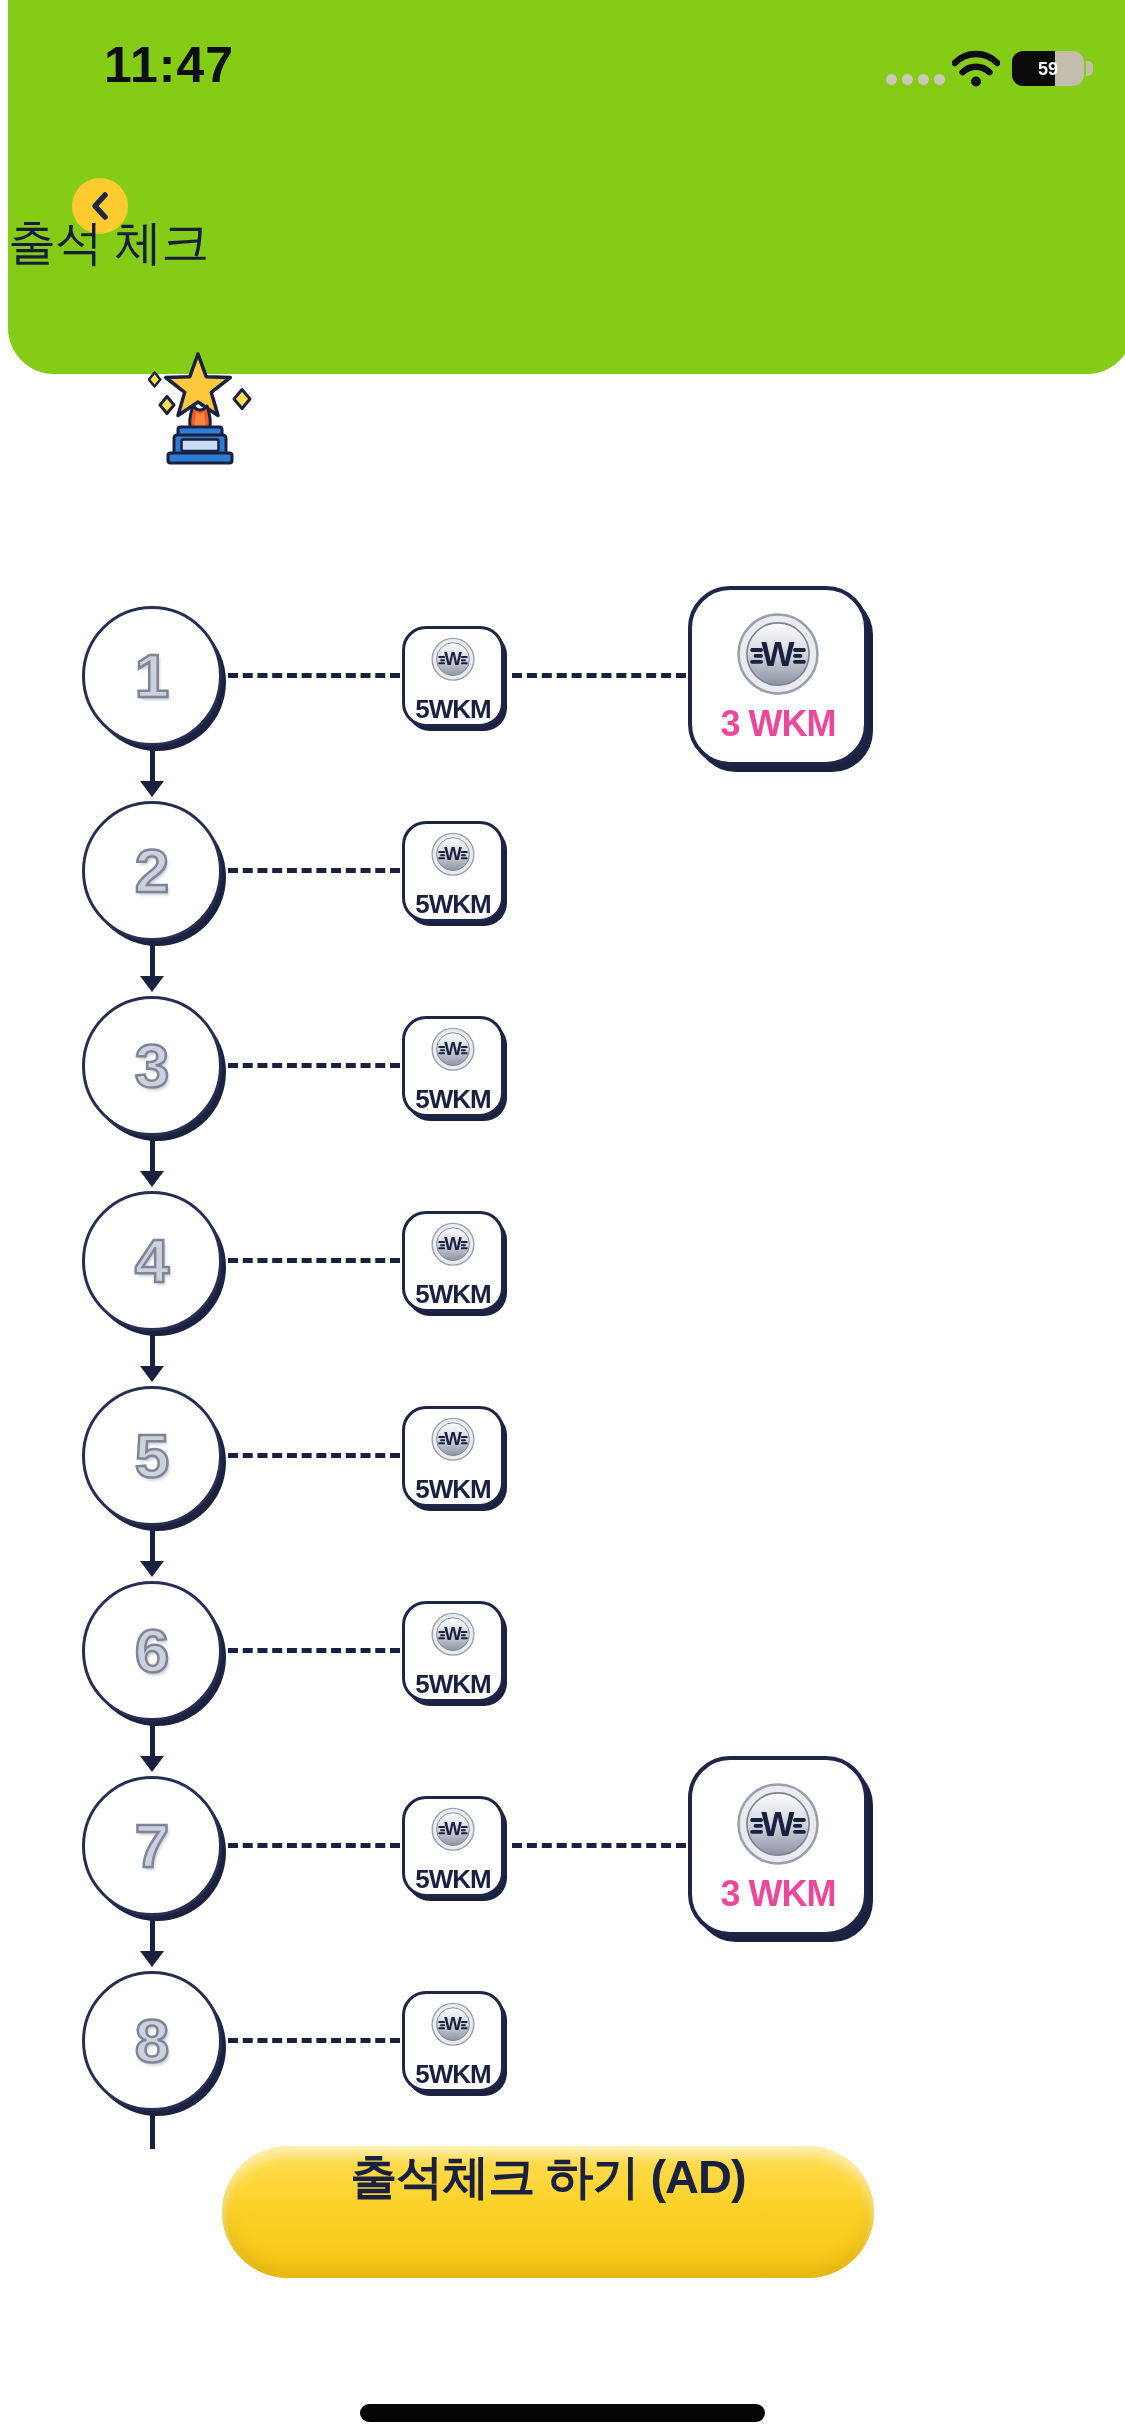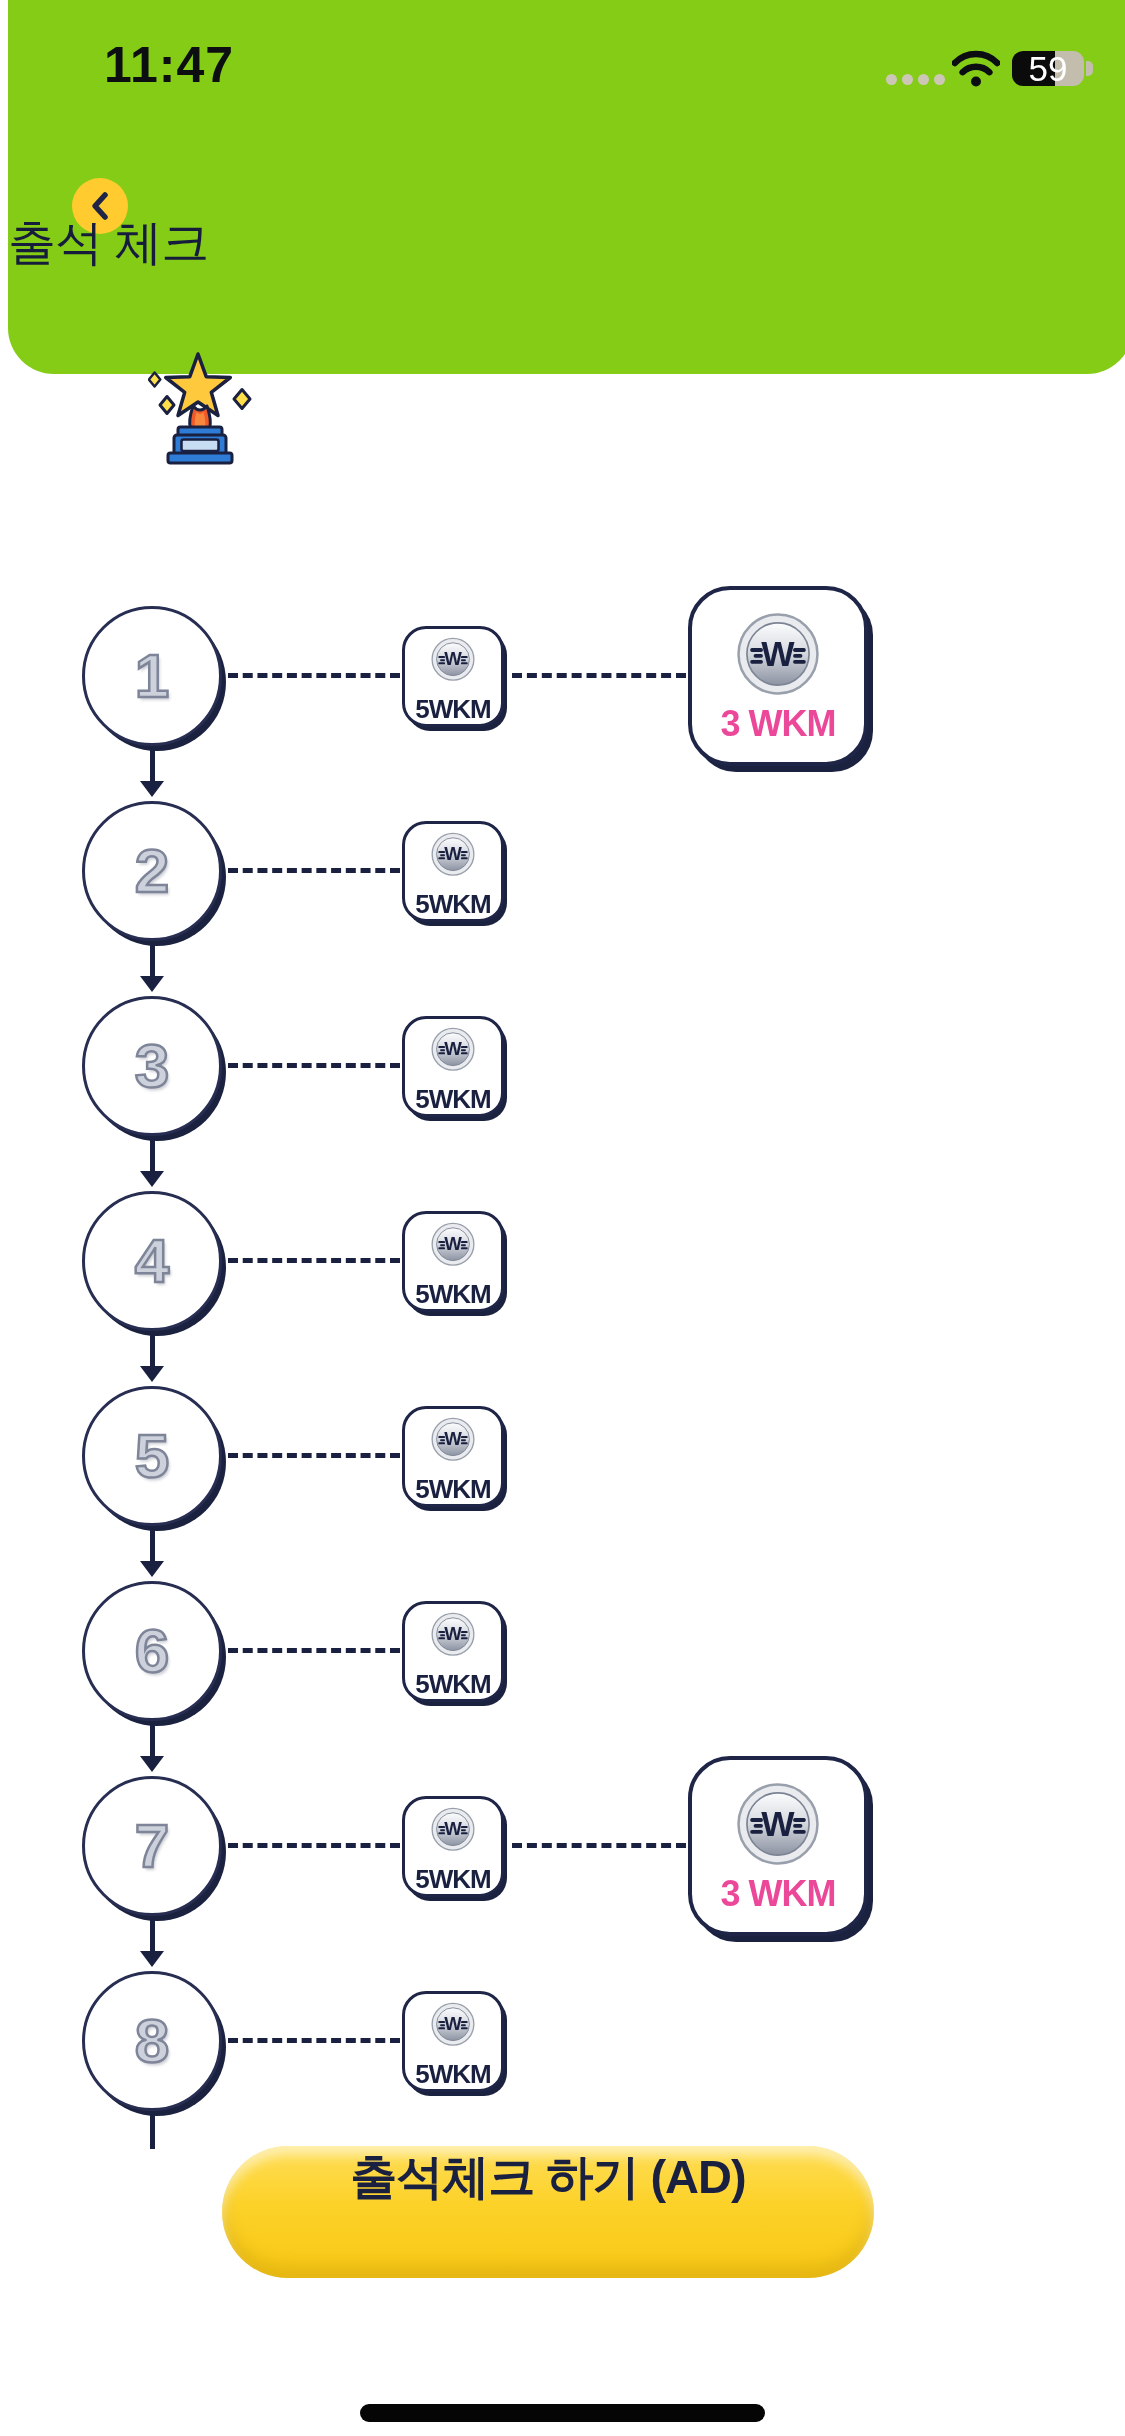--- a/index.html
+++ b/index.html
@@ -21,21 +21,21 @@
   }
   .sb-dots { position:absolute; left:878px; top:74px; display:flex; gap:5px; }
   .sb-dots i { width:11px; height:11px; border-radius:50%; background:#cdc7b7; }
   .sb-wifi { position:absolute; left:944px; top:50px; width:48px; height:37px; }
   .sb-battery {
     position:absolute; left:1004px; top:51px; width:72px; height:35px;
     border-radius:11px; overflow:hidden;
     background:linear-gradient(90deg,#0b0b0b 0 60%,#c3bdae 60%);
     display:flex; align-items:center; justify-content:center;
   }
-  .sb-battery span { color:#ffffff; font-size:35px; font-weight:400; line-height:1; }
+  .sb-battery span { color:#ffffff; font-size:18px; font-weight:700; line-height:1; }
   .sb-nub {
     position:absolute; left:1078px; top:61px; width:7px; height:15px;
     background:#c3bdae; border-radius:0 5px 5px 0;
   }
 
   .back-btn {
     position:absolute; left:64px; top:178px; width:56px; height:56px;
     border-radius:50%; background:#FFCB2F; border:none; cursor:pointer;
     display:flex; align-items:center; justify-content:center;
   }

